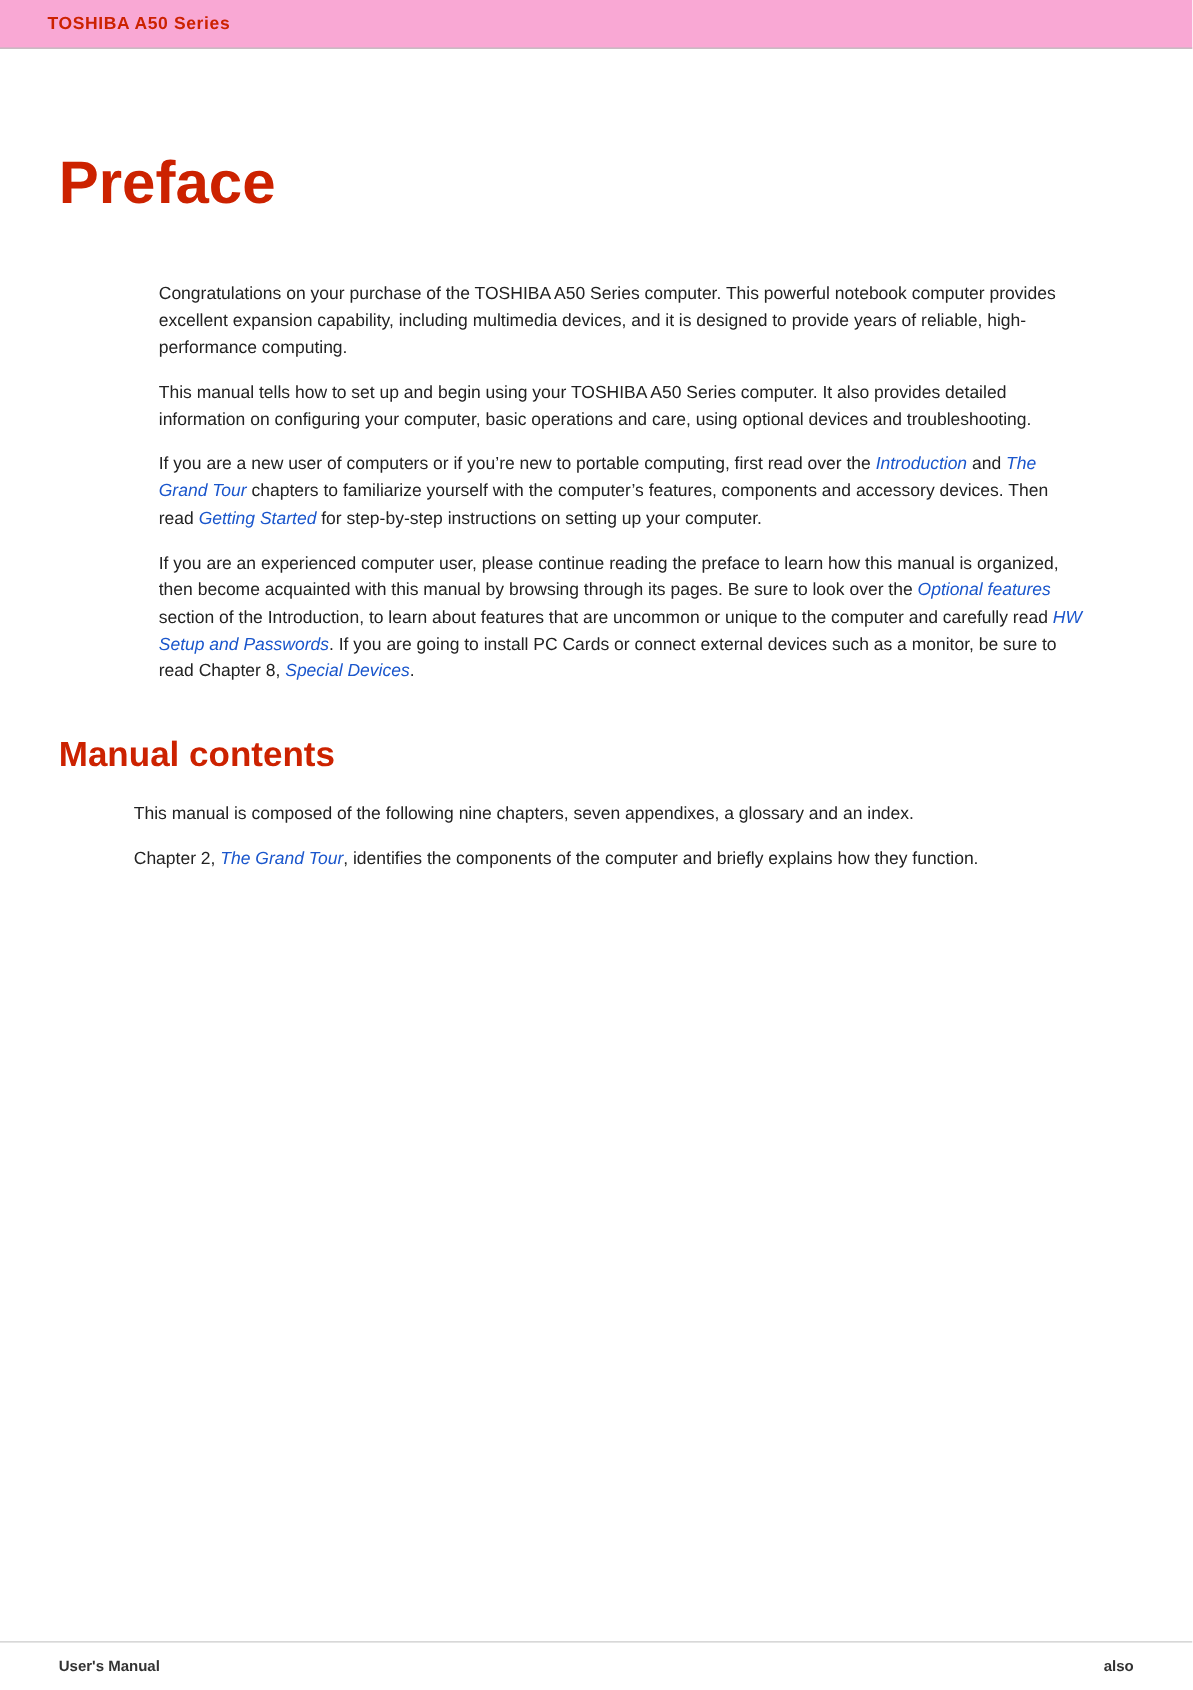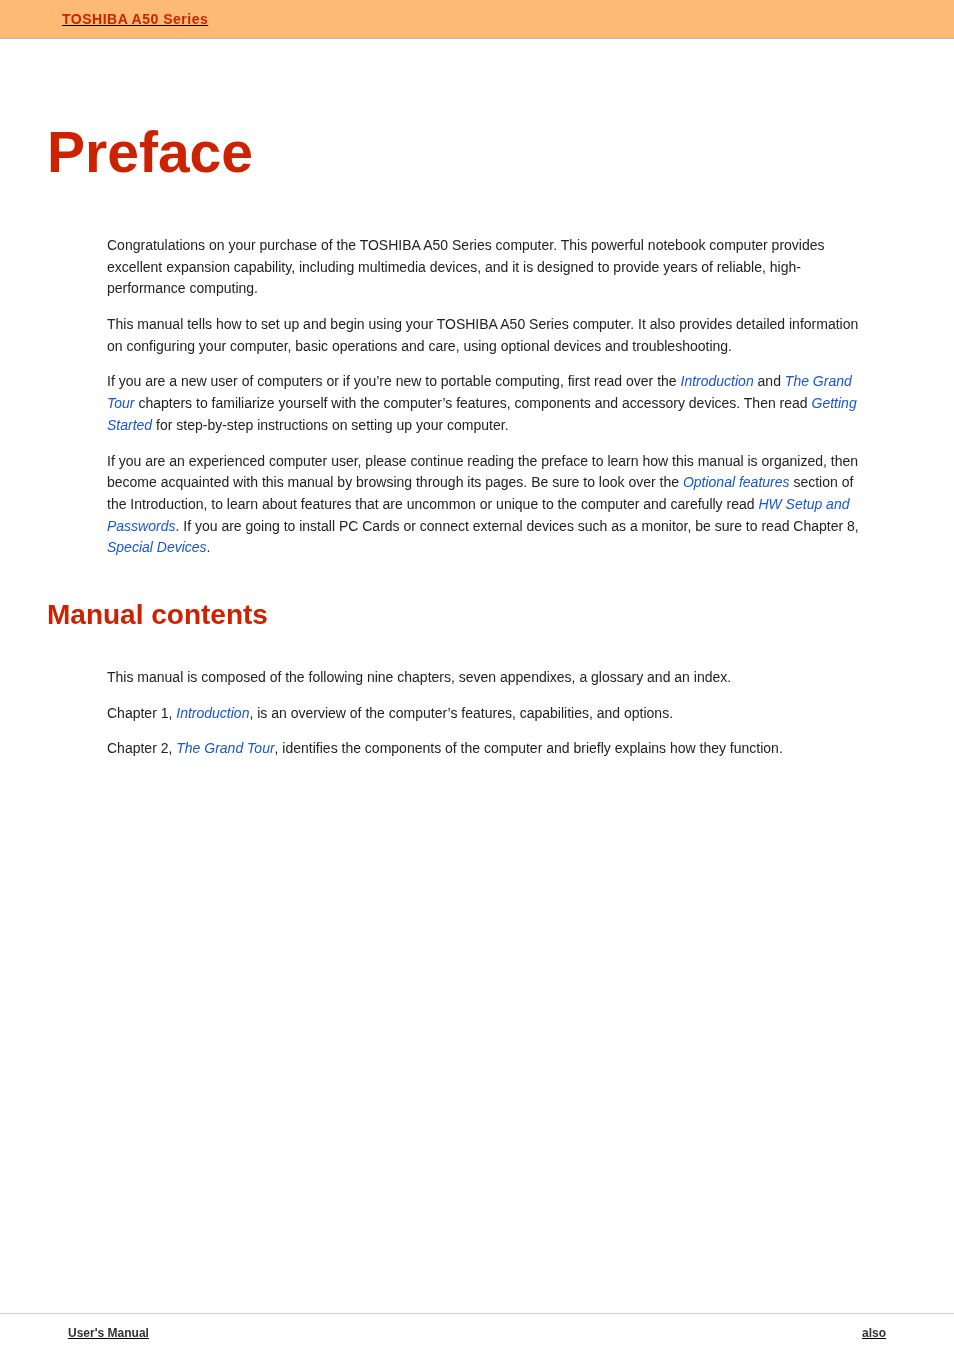--- a/index.html
+++ b/index.html
@@ -19,52 +19,51 @@
     .page-container {
       width: 954px;
       min-height: 1352px;
       background: #ffffff;
       position: relative;
       padding-bottom: 60px;
     }
 
     
     .header-bar {
-      background: #fdba74;
-      padding: 10px 62px;
+      background: #f9a8d4;
+      padding: 10px 38px;
       border-bottom: 1px solid #bbbbbb;
-      text-decoration: underline;
     }
 
     .header-title {
       font-family: Arial, Helvetica, sans-serif;
       font-weight: bold;
       font-size: 14px;
       color: #cc2200;
       letter-spacing: 0.5px;
     }
 
     
     .main-content {
       padding: 0 47px;
     }
 
     
     .preface-heading {
       font-family: Arial, Helvetica, sans-serif;
       font-weight: bold;
-      font-size: 57px;
+      font-size: 48px;
       color: #cc2200;
       margin-top: 80px;
       margin-bottom: 50px;
     }
 
     
     .body-text {
-      margin-left: 60px;
+      margin-left: 80px;
       margin-right: 40px;
     }
 
     .paragraph {
       font-size: 14px;
       line-height: 1.55;
       color: #222222;
       margin-bottom: 14px;
     }
 
@@ -75,40 +74,39 @@
       text-align: right;
     }
 
     
     .section-heading {
       font-family: Arial, Helvetica, sans-serif;
       font-weight: bold;
       font-size: 28px;
       color: #cc2200;
       margin-top: 40px;
-      margin-bottom: 36px;
+      margin-bottom: 20px;
     }
 
     .section-body {
       margin-left: 60px;
       margin-right: 40px;
     }
 
     
     .footer {
       position: absolute;
       bottom: 0;
       left: 0;
       right: 0;
       border-top: 1px solid #cccccc;
-      padding: 12px 68px;
+      padding: 12px 47px;
       display: flex;
       justify-content: space-between;
       align-items: center;
-      text-decoration: underline;
     }
 
     .footer-left {
       font-size: 12px;
       font-weight: bold;
       color: #333333;
     }
 
     .footer-right {
       font-size: 12px;
@@ -167,24 +165,20 @@
 
     <h2 class="section-heading">Manual contents</h2>
 
     <div class="section-body">
 
       <p class="paragraph">
         This manual is composed of the following nine chapters, seven
         appendixes, a glossary and an index.
       </p>
 
-      <p class="paragraph">
-        Chapter 1, <a class="inline-link" href="#introduction">Introduction</a>, is an overview of the computer’s features,
-        capabilities, and options.
-      </p>
 
       <p class="paragraph">
         Chapter 2, <a class="inline-link" href="#grand-tour">The Grand Tour</a>, identifies the components of the computer and
         briefly explains how they function.
       </p>
 
 
     </div>
 
   </div>

